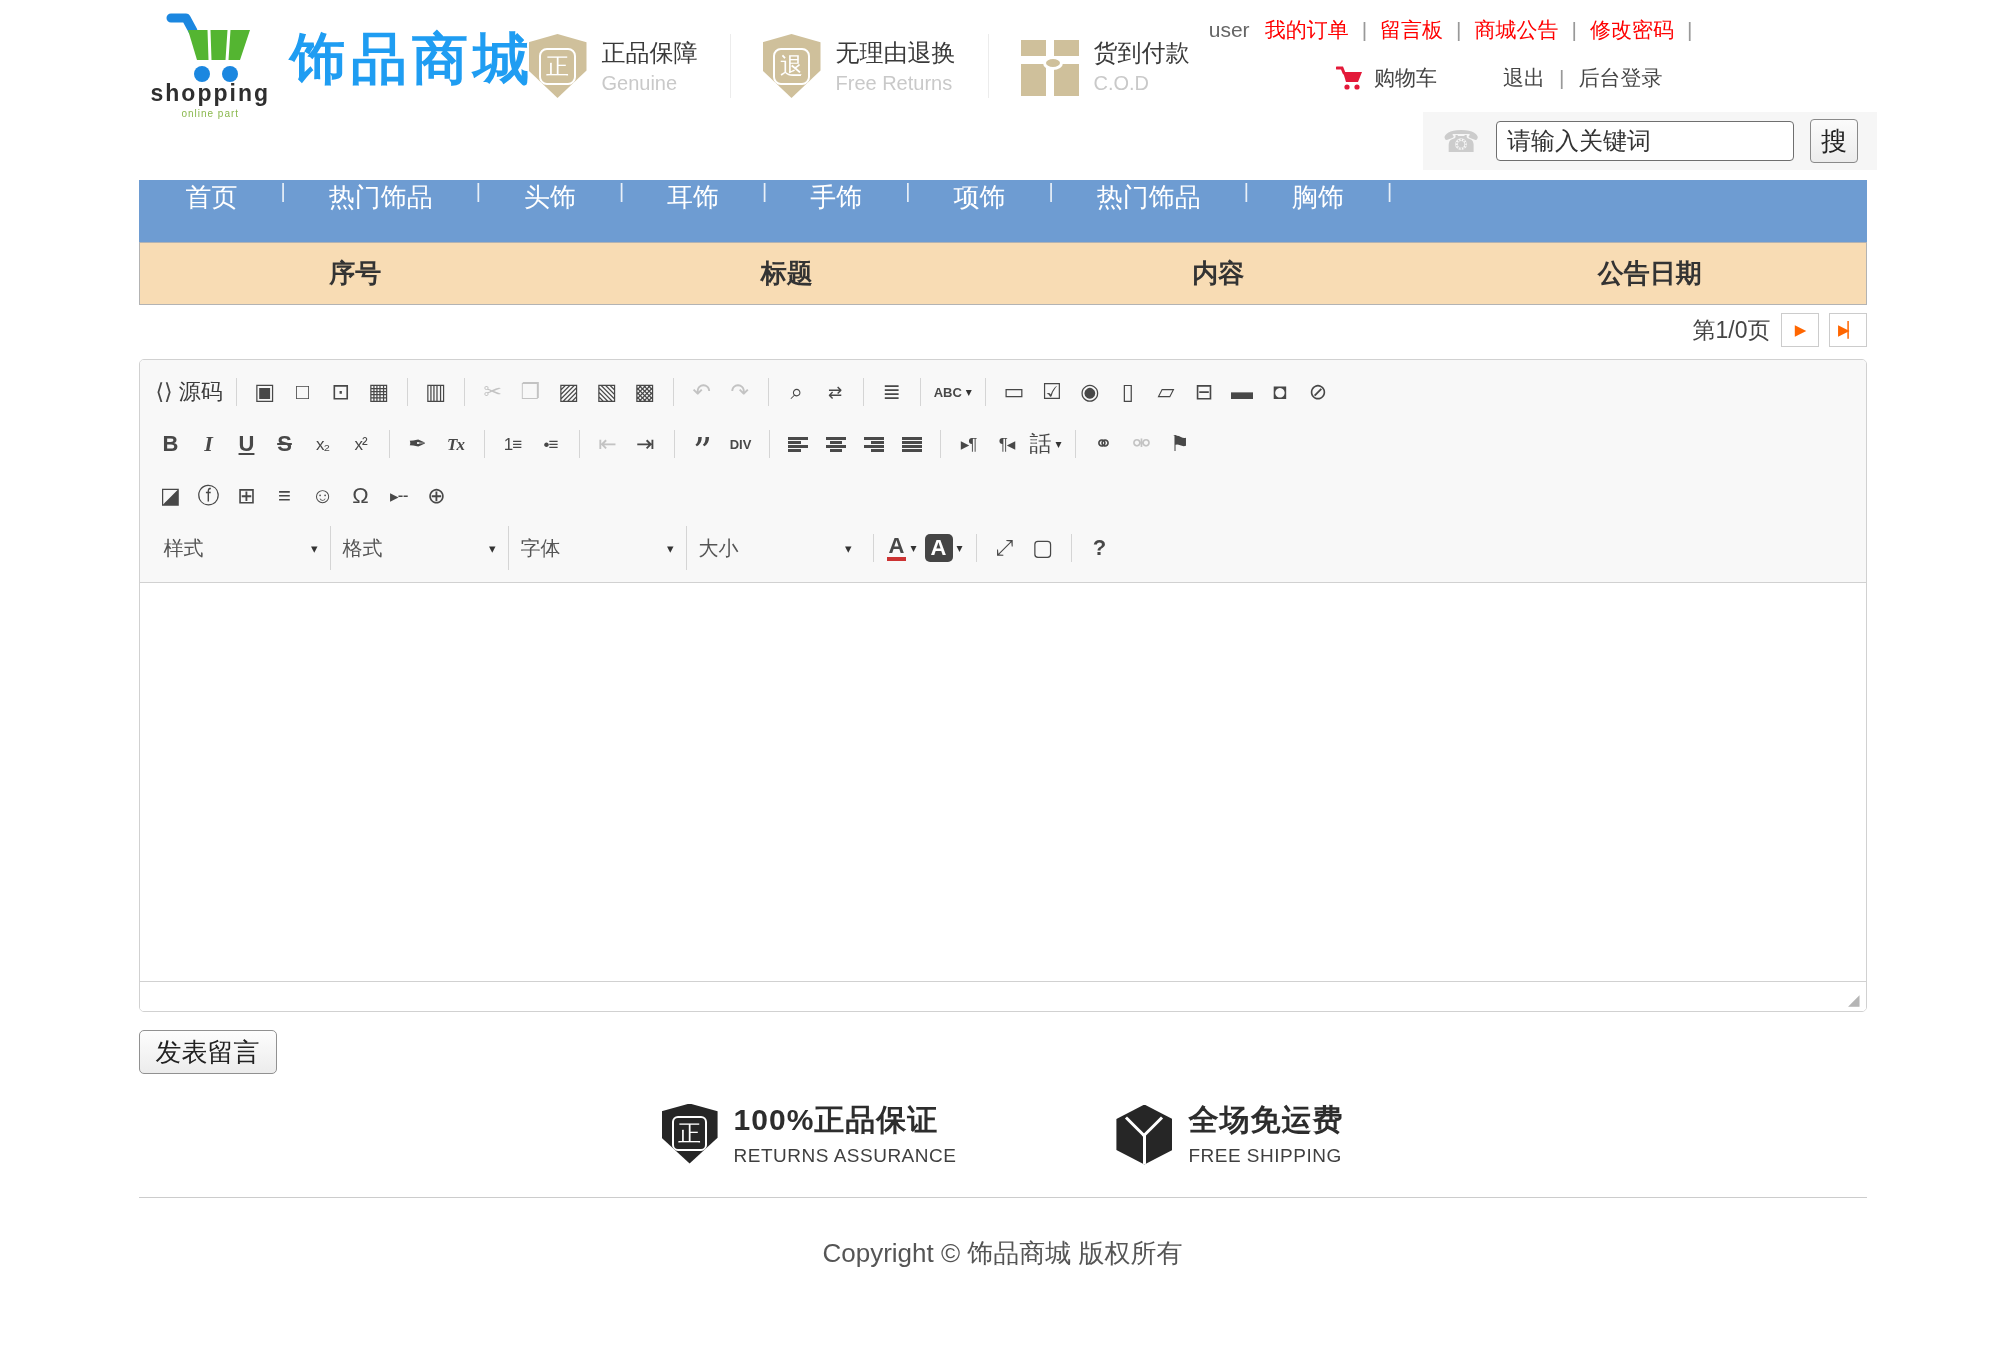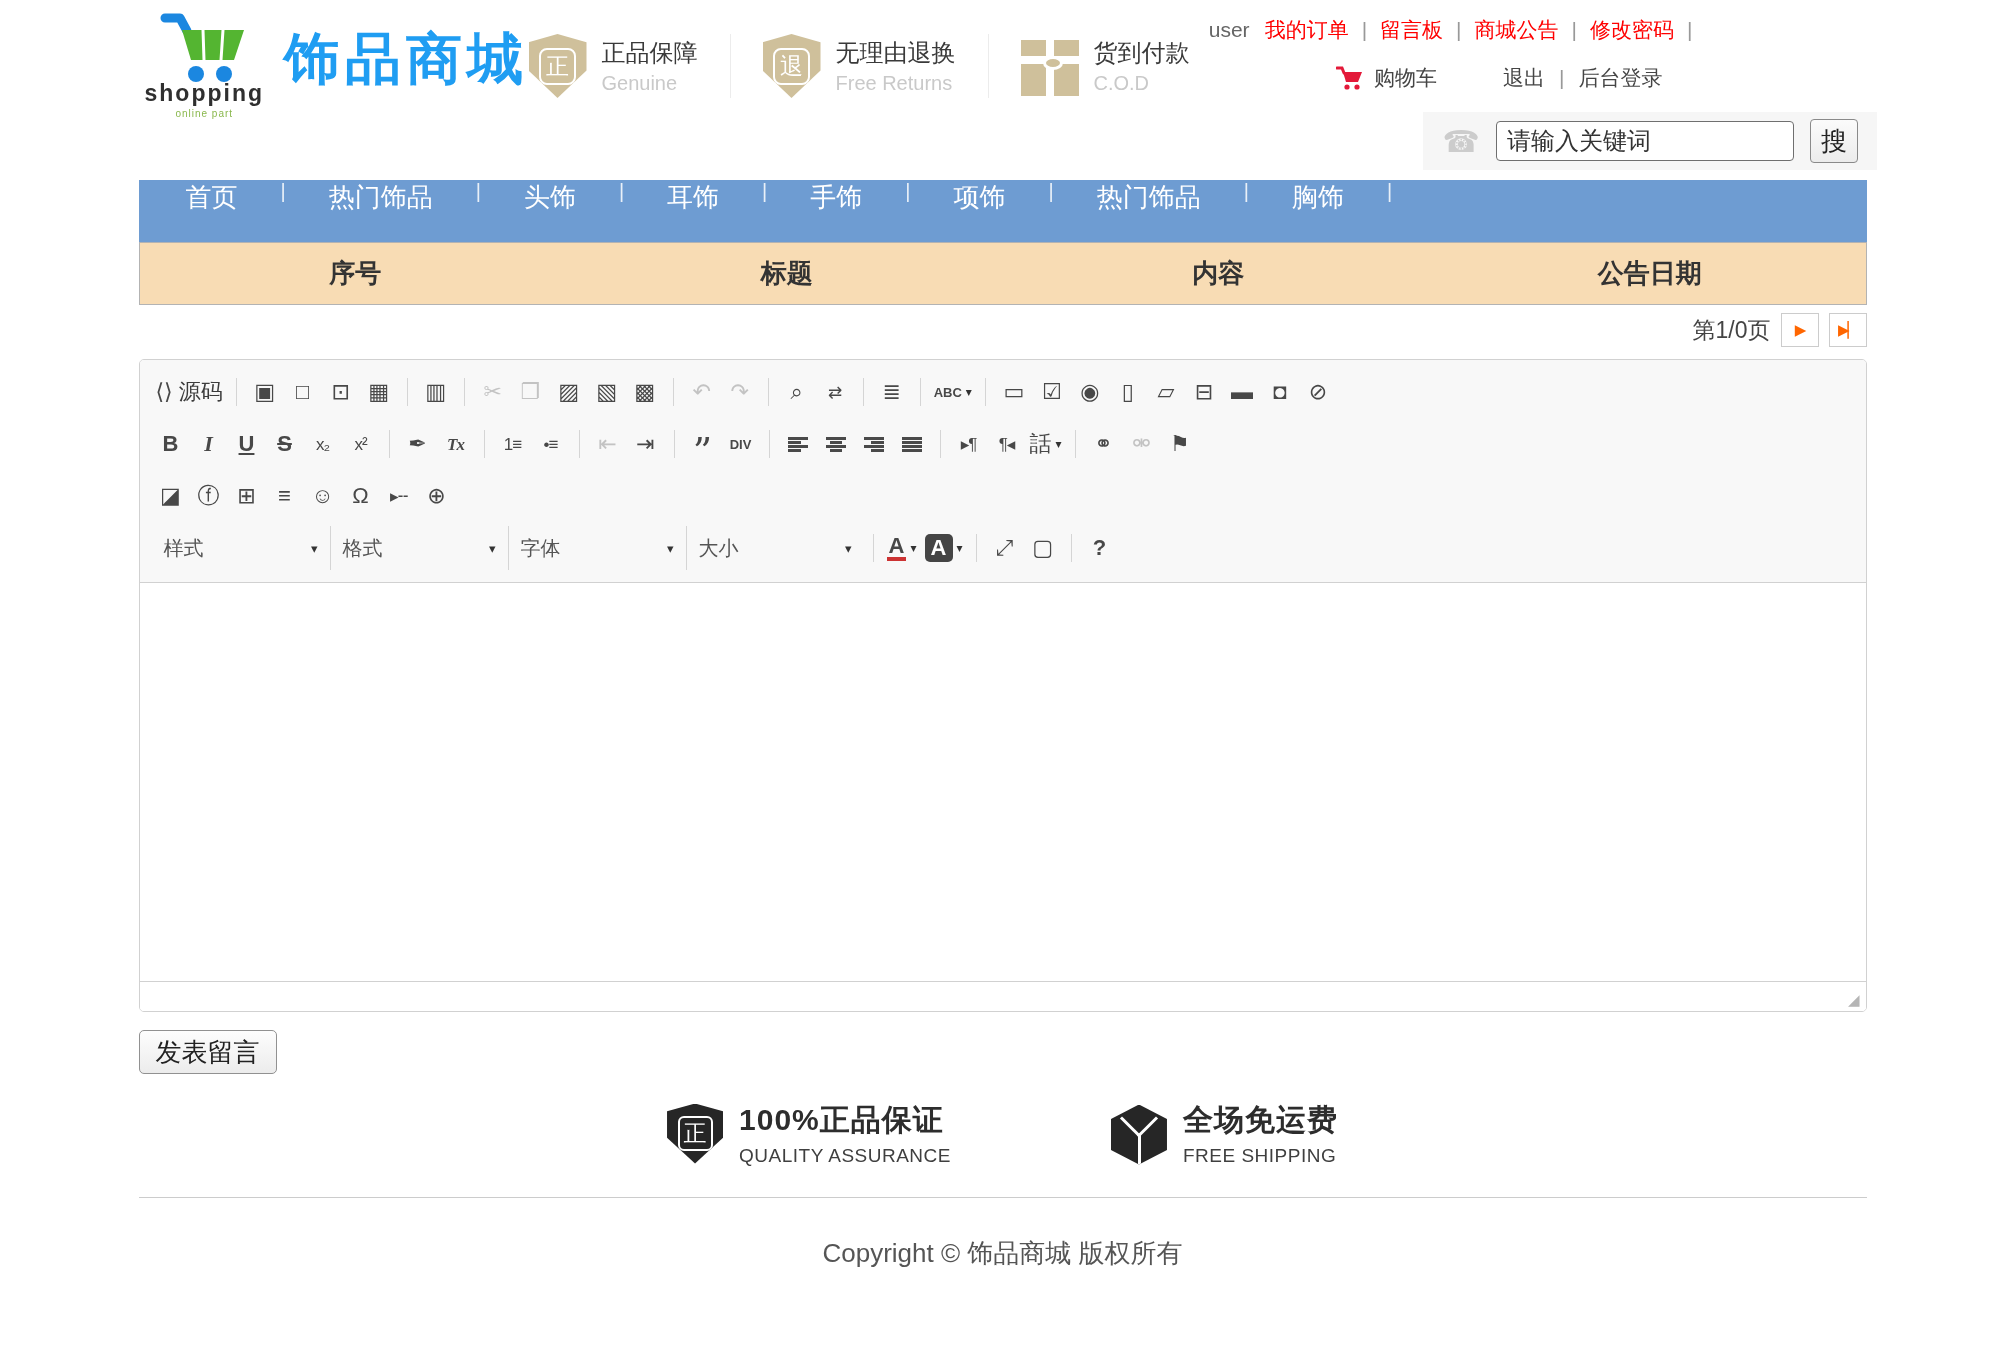--- a/index.html
+++ b/index.html
@@ -1,21 +1,21 @@
 <!DOCTYPE html>
 <html><head>
 <meta charset="utf-8">
 <style>
   *{box-sizing:border-box;margin:0;padding:0}
   body{width:2005px;height:1357px;background:#fff;font-family:"Liberation Sans","DejaVu Sans",sans-serif;color:#333;overflow:hidden}
   .wrap{width:1728px;margin:0 auto;position:relative}
 
   
   .header{position:relative;height:180px}
-  .logo-area{position:absolute;left:6px;top:8px;display:flex;cursor:pointer}
+  .logo-area{position:absolute;left:12px;top:8px;display:flex;cursor:pointer}
   .logo-ico{display:flex;flex-direction:column;align-items:center}
   .brand-en{font-size:23px;font-weight:bold;color:#2f2f2f;letter-spacing:2px;margin-top:-8px}
   .tagline{font-size:10px;color:#8ab84d;letter-spacing:1px;margin-top:1px}
   .brand-cn{font-size:56px;color:#1f9df2;margin:14px 0 0 20px;font-weight:600;letter-spacing:5px}
   .badges{position:absolute;left:390px;top:34px;display:flex}
   .badge{display:flex;align-items:center;gap:15px}
   .badge+.badge{border-left:1px solid #ececec;margin-left:32px;padding-left:32px}
   .badge-ico{width:58px;height:64px;position:relative;display:flex;align-items:center;justify-content:center;flex:0 0 auto}
   .bg-shield{background:#cfc09b;clip-path:polygon(50% 0,100% 13%,100% 57%,50% 100%,0 57%,0 13%)}
   .bg-shield b{color:#fff;font-size:23px;border:2px solid #fff;border-radius:8px;padding:1px 5px;font-weight:normal}
@@ -555,21 +555,21 @@
 
   
   <div class="features">
 
   <div class="feature">
         <span class="f-ico fi-shield">
           <b>正</b>
         </span>
         <span>
           <span class="f-title">100%正品保证</span>
-          <i class="f-sub">QUALITY ASSURANCE</i>
+          <i class="f-sub">RETURNS ASSURANCE</i>
         </span>
       </div>
       <div class="feature">
         <span class="f-ico fi-cube">
           <b></b>
         </span>
         <span>
           <span class="f-title">全场免运费</span>
           <i class="f-sub">FREE SHIPPING</i>
         </span>

